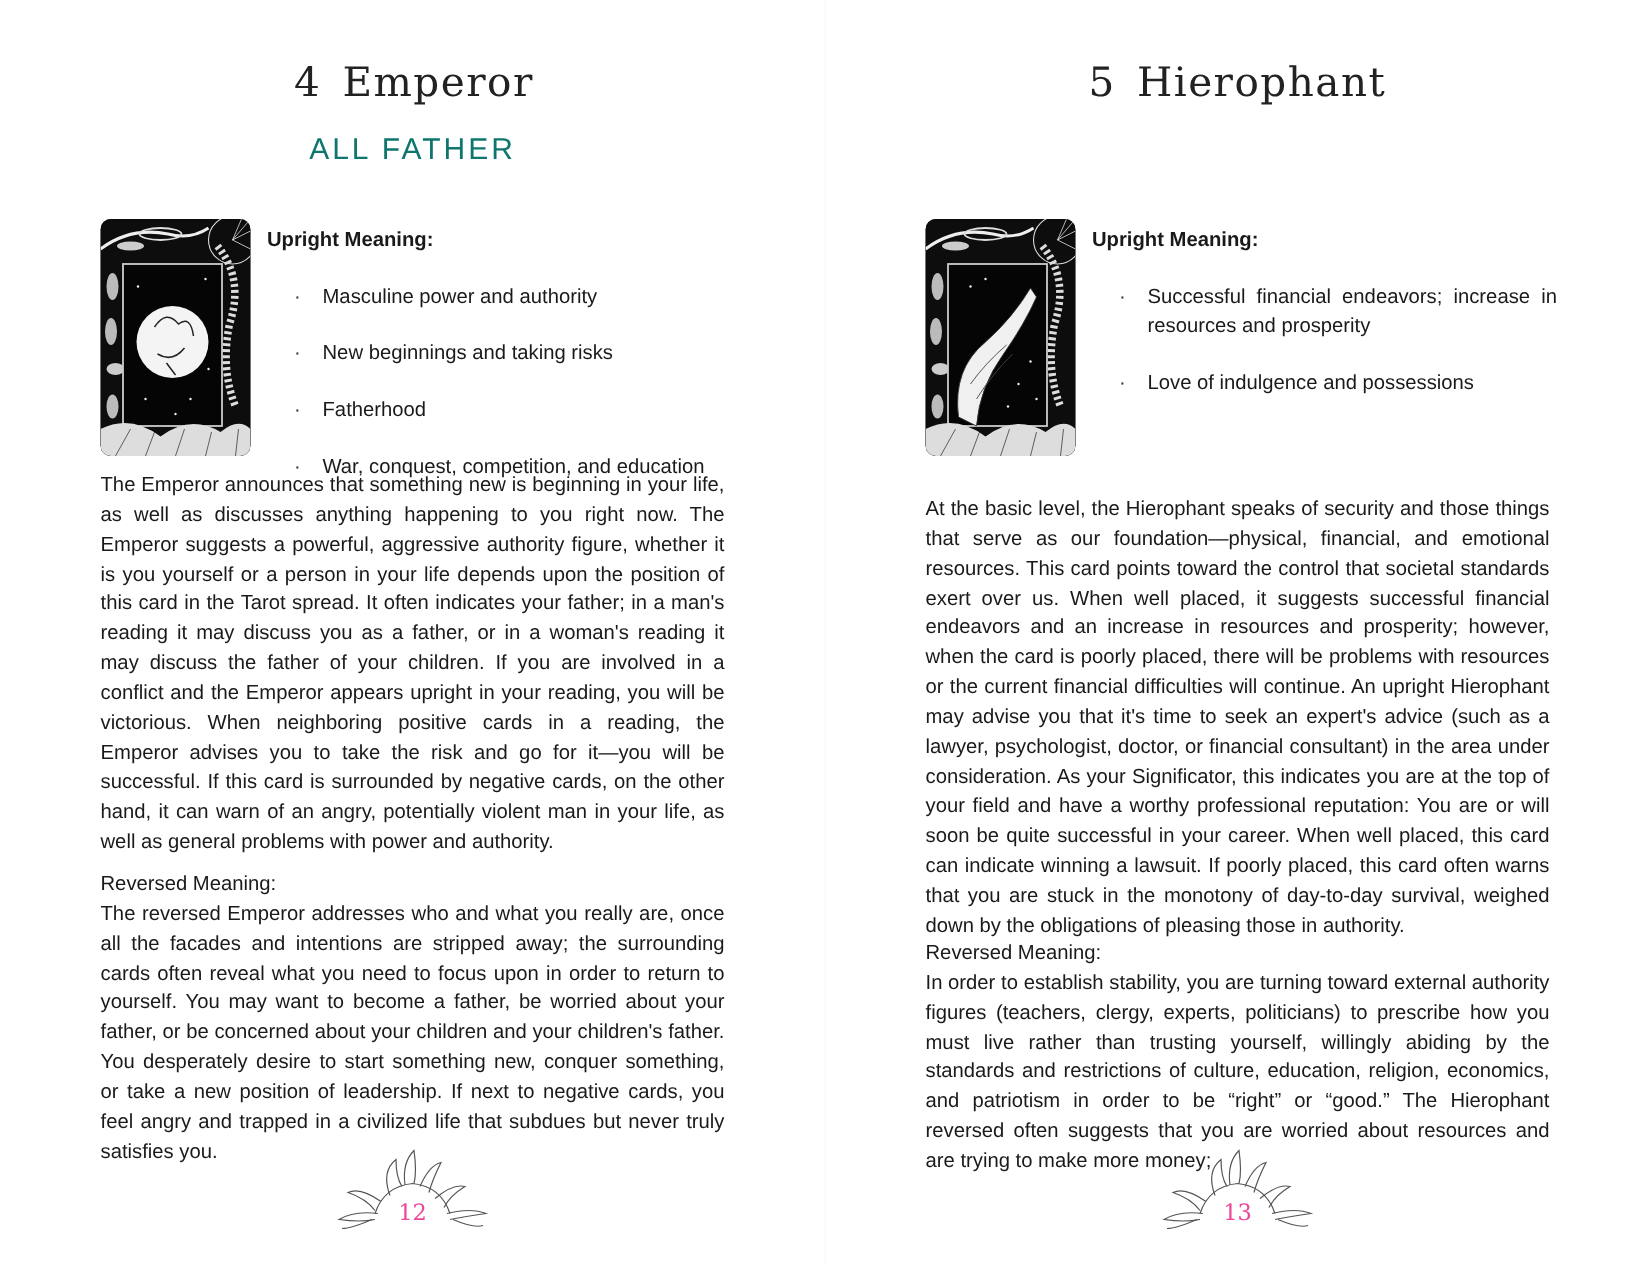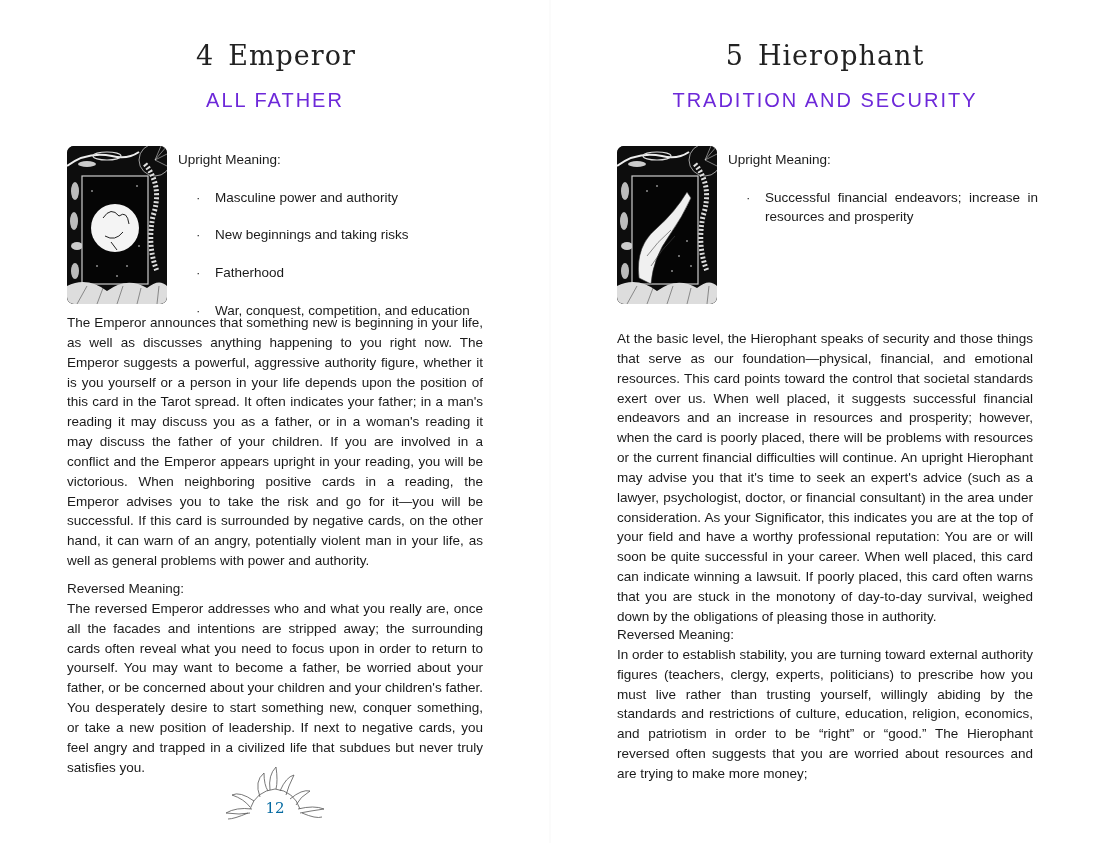--- a/index.html
+++ b/index.html
@@ -16,40 +16,40 @@
       position: absolute; left: 0; right: 0; top: 40px;
       text-align: center;
       font-family: "DejaVu Serif", serif;
       font-size: 27px; letter-spacing: 1px; color: #222;
     }
     .card-title .num { margin-right: 14px; }
     .card-subtitle {
       position: absolute; left: 0; right: 0; top: 89px;
       text-align: center;
       font-family: "Liberation Sans", sans-serif;
-      font-size: 20px; letter-spacing: 2px; color: #6d28d9;
+      font-size: 20px; letter-spacing: 2px; color: #0f766e;
     }
     .page.left .card-title, .page.left .card-subtitle { padding-left: 0; }
     .page.left .card-title { transform: translateX(1px); }
 
     .card-img {
       position: absolute; top: 146px; width: 100px; height: 158px;
       border-radius: 7px; overflow: hidden; background: #0b0b0b;
     }
     .page.left .card-img { left: 67px; }
     .page.right .card-img { left: 617px; left: 67px; }
     .card-img svg { width: 100%; height: 100%; display: block; }
 
     .upright {
       position: absolute; top: 150px;
       font-size: 13.5px; line-height: 19.7px;
     }
     .page.left .upright { left: 178px; width: 300px; }
     .page.right .upright { left: 178px; width: 310px; }
-    .upright .heading { margin: 0 0 18px 0; }
+    .upright .heading { margin: 0 0 18px 0; font-weight: bold; }
     .upright ul { list-style: none; margin: 0; padding: 0; }
     .upright li { position: relative; padding-left: 37px; text-align: justify; margin-top: 18px; }
     .upright li::before {
       content: "·"; position: absolute; left: 18px; top: 0; color: #333;
     }
 
     .body-block {
       position: absolute; left: 67px; width: 416px;
       font-size: 13.5px; line-height: 19.85px; text-align: justify;
     }
@@ -61,21 +61,21 @@
     .rev-label { margin: 0; }
 
     .folio {
       position: absolute; top: 763px; width: 110px; height: 60px;
     }
     .page.left .folio { left: 220px; }
     .page.right .folio { left: 220px; }
     .folio svg { position: absolute; left: 0; top: 0; width: 110px; height: 60px; }
     .folio .pnum {
       position: absolute; left: 0; right: 0; top: 36px; text-align: center;
-      font-family: "DejaVu Serif", serif; font-size: 15px; color: #0369a1;
+      font-family: "DejaVu Serif", serif; font-size: 15px; color: #ec4899;
     }
     .gutter {
       position: absolute; left: 549px; top: 0; width: 2px; height: 843px;
       background: #fbfbfb;
     }
   </style>
 </head>
 <body>
 
 <div class="page left">
@@ -161,21 +161,20 @@
     <div class="pnum">12</div>
   </div>
 </div>
 
 <div class="gutter"></div>
 
 <div class="page right">
   <div class="card-title">
     <span class="num">5</span><span>Hierophant</span>
   </div>
-  <div class="card-subtitle">TRADITION AND SECURITY</div>
 
   <div class="card-img">
     <svg viewBox="0 0 100 158">
       <rect width="100" height="158" fill="#0d0d0d"></rect>
       <path d="M0,20 Q20,5 45,10 Q60,14 72,6" stroke="#eee" stroke-width="2" fill="none"></path>
       <ellipse cx="40" cy="10" rx="14" ry="4" fill="none" stroke="#ddd" stroke-width="1.2"></ellipse>
       <ellipse cx="20" cy="18" rx="9" ry="3" fill="#ccc"></ellipse>
       <circle cx="88" cy="14" r="16" fill="none" stroke="#ddd" stroke-width="0.7"></circle>
       <g stroke="#eee" stroke-width="0.5">
         <line x1="88" y1="14" x2="100" y2="0"></line>
@@ -207,25 +206,43 @@
           <line x1="70" y1="158" x2="74" y2="142"></line>
         <line x1="90" y1="158" x2="92" y2="140"></line>
       </g>
     </svg>
   </div>
 
   <div class="upright">
     <div class="heading">Upright Meaning:</div>
     <ul>
       <li>Successful financial endeavors; increase in resources and prosperity</li>
+      <li>Love of indulgence and possessions</li>
     </ul>
   </div>
 
   <div class="body-block body-upright">
     <p>At the basic level, the Hierophant speaks of security and those things that serve as our foundation—physical, financial, and emotional resources. This card points toward the control that societal standards exert over us. When well placed, it suggests successful financial endeavors and an increase in resources and prosperity; however, when the card is poorly placed, there will be problems with resources or the current financial difficulties will continue. An upright Hierophant may advise you that it's time to seek an expert's advice (such as a lawyer, psychologist, doctor, or financial consultant) in the area under consideration. As your Significator, this indicates you are at the top of your field and have a worthy professional reputation: You are or will soon be quite successful in your career. When well placed, this card can indicate winning a lawsuit. If poorly placed, this card often warns that you are stuck in the monotony of day-to-day survival, weighed down by the obligations of pleasing those in authority.</p>
   </div>
 
   <div class="body-block body-reversed">
     <p class="rev-label">Reversed Meaning:</p>
     <p>In order to establish stability, you are turning toward external authority figures (teachers, clergy, experts, politicians) to prescribe how you must live rather than trusting yourself, willingly abiding by the standards and restrictions of culture, education, religion, economics, and patriotism in order to be “right” or “good.” The Hierophant reversed often suggests that you are worried about resources and are trying to make more money;</p>
   </div>
 
+  <div class="folio">
+    <svg viewBox="0 0 110 60">
+      <g fill="none" stroke="#555" stroke-width="0.8">
+        <path d="M30,46 Q36,28 55,26 Q74,28 80,46"></path>
+        <path d="M40,34 Q34,18 44,10 Q44,22 48,28"></path>
+        <path d="M50,27 Q48,12 56,4 Q58,18 56,26"></path>
+        <path d="M60,28 Q66,14 74,12 Q68,24 66,32"></path>
+        <path d="M70,36 Q82,26 90,28 Q80,34 76,42"></path>
+        <path d="M34,38 Q20,28 12,32 Q24,36 30,44"></path>
+        <path d="M78,46 Q94,42 104,46 Q90,48 80,50"></path>
+        <path d="M32,46 Q16,44 6,50 Q20,52 30,50"></path>
+        <path d="M28,50 Q14,56 8,56"></path>
+          <path d="M82,50 Q96,56 102,54"></path>
+      </g>
+    </svg>
+    <div class="pnum">13</div>
+  </div>
 </div>
 
 </body></html>

